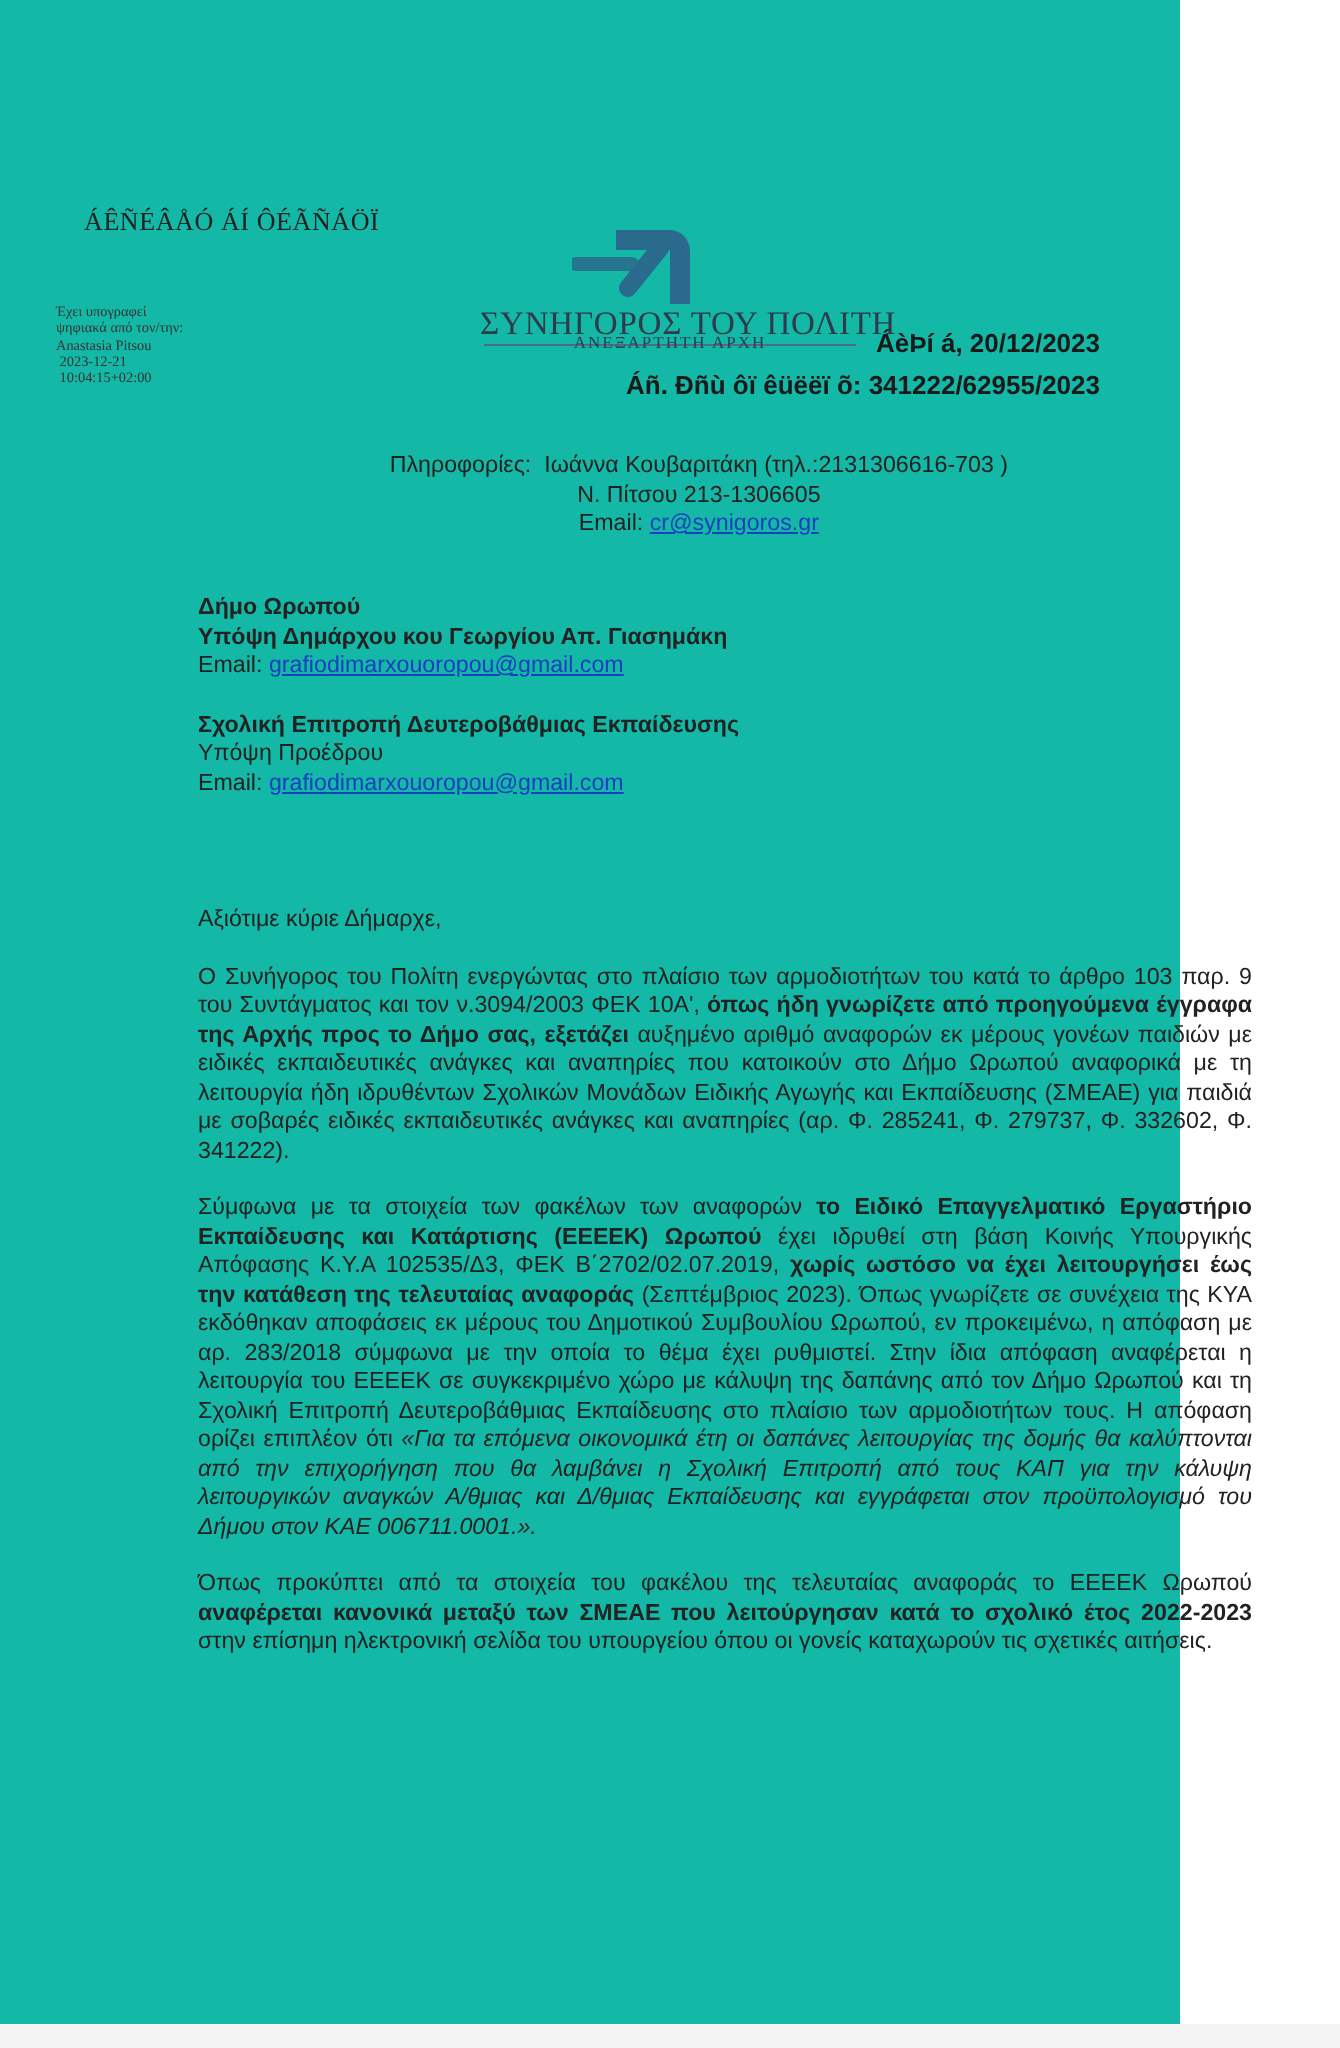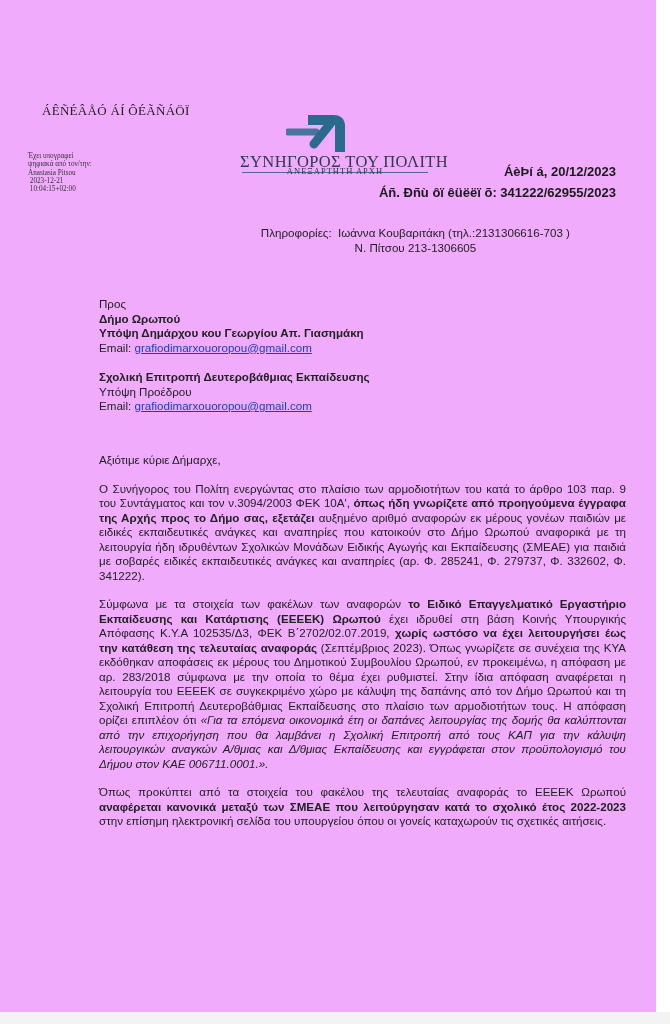--- a/index.html
+++ b/index.html
@@ -11,23 +11,23 @@
       width: 670px;
       height: 1024px;
       position: relative;
       overflow: hidden;
       font-family: "Liberation Sans", sans-serif;
       color: #1a1a1a;
     }
     .page {
       position: absolute;
       left: 0; top: 0;
-      width: 656px;
+      width: 590px;
       height: 1012px;
-      background: #f0abfc;
+      background: #14b8a6;
     }
     .bottom-strip {
       position: absolute;
       left: 0; top: 1012px;
       width: 670px;
       height: 12px;
       background: #f3f3f3;
     }
     .garbled-header {
       position: absolute;
@@ -161,24 +161,26 @@
   </div>
 
   <div class="date-line">ÁèÞí á, 20/12/2023</div>
   <div class="protocol-line">Áñ. Ðñù ôï êüëëï õ: 341222/62955/2023</div>
 
   <div class="info-block">
     <div class="info-row">
       <span>Πληροφορίες:</span>&nbsp;&nbsp;<span>Ιωάννα Κουβαριτάκη (τηλ.:2131306616-703 )</span>
     </div>
     <div class="info-row">Ν. Πίτσου 213-1306605</div>
+    <div class="info-row">
+      <span>Email:</span> <a class="link" href="#">cr@synigoros.gr</a>
+    </div>
   </div>
 
   <div class="recipients">
-    <div>Προς</div>
     <div class="b">Δήμο Ωρωπού</div>
     <div class="b">Υπόψη Δημάρχου κου Γεωργίου Απ. Γιασημάκη</div>
     <div>
       <span>Email:</span> <a class="link" href="#">grafiodimarxouoropou@gmail.com</a>
     </div>
     <div class="gap"></div>
     <div class="b">Σχολική Επιτροπή Δευτεροβάθμιας Εκπαίδευσης</div>
     <div>Υπόψη Προέδρου</div>
     <div>
       <span>Email:</span> <a class="link" href="#">grafiodimarxouoropou@gmail.com</a>

